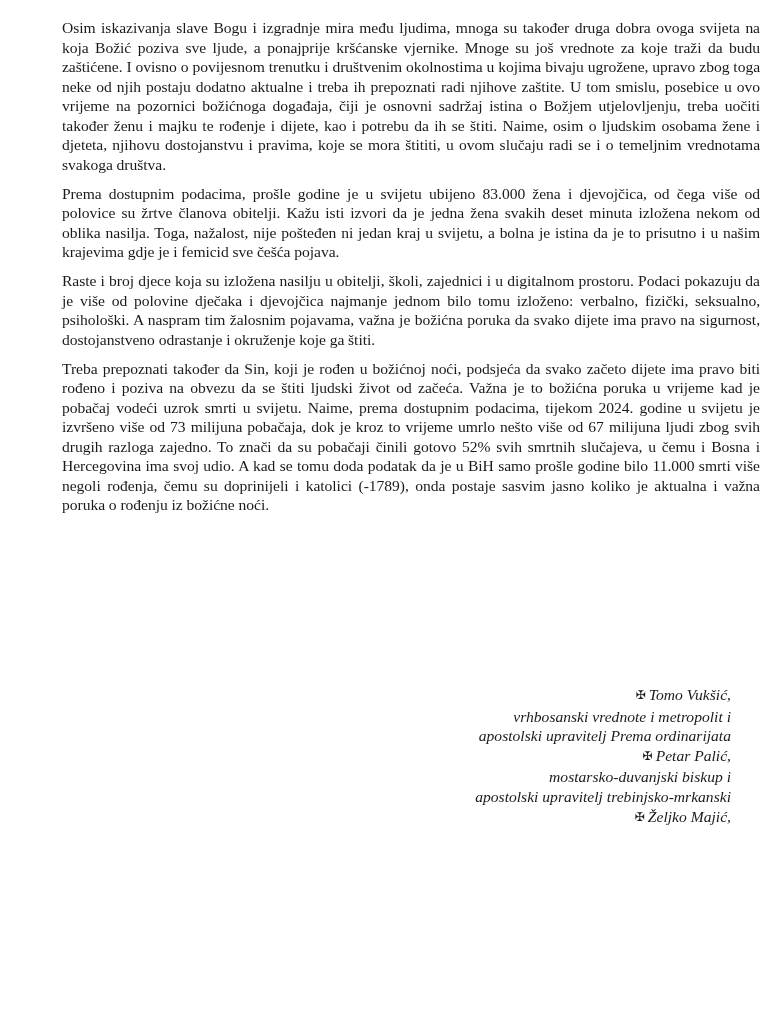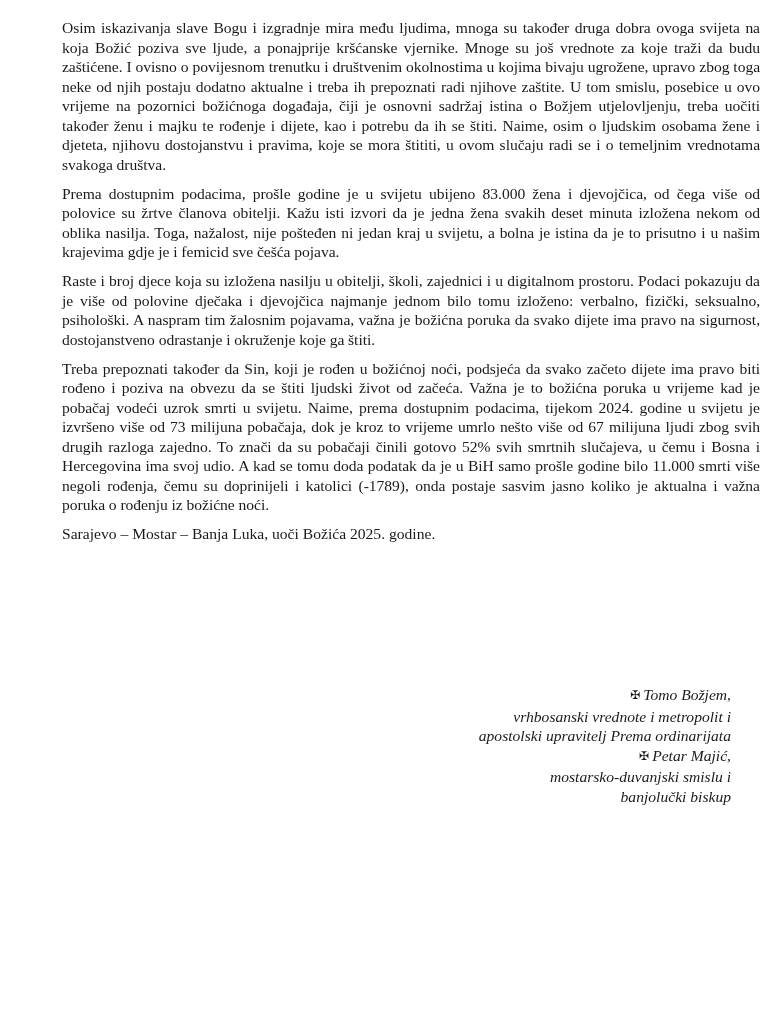--- a/index.html
+++ b/index.html
@@ -57,29 +57,31 @@
   }
 </style>
 </head>
 <body>
 
 <div class="page">
   <p class="para">Osim iskazivanja slave Bogu i izgradnje mira među ljudima, mnoga su također druga dobra ovoga svijeta na koja Božić poziva sve ljude, a ponajprije kršćanske vjernike. Mnoge su još vrednote za koje traži da budu zaštićene. I ovisno o povijesnom trenutku i društvenim okolnostima u kojima bivaju ugrožene, upravo zbog toga neke od njih postaju dodatno aktualne i treba ih prepoznati radi njihove zaštite. U tom smislu, posebice u ovo vrijeme na pozornici božićnoga događaja, čiji je osnovni sadržaj istina o Božjem utjelovljenju, treba uočiti također ženu i majku te rođenje i dijete, kao i potrebu da ih se štiti. Naime, osim o ljudskim osobama žene i djeteta, njihovu dostojanstvu i pravima, koje se mora štititi, u ovom slučaju radi se i o temeljnim vrednotama svakoga društva.</p>
   <p class="para">Prema dostupnim podacima, prošle godine je u svijetu ubijeno 83.000 žena i djevojčica, od čega više od polovice su žrtve članova obitelji. Kažu isti izvori da je jedna žena svakih deset minuta izložena nekom od oblika nasilja. Toga, nažalost, nije pošteđen ni jedan kraj u svijetu, a bolna je istina da je to prisutno i u našim krajevima gdje je i femicid sve češća pojava.</p>
   <p class="para">Raste i broj djece koja su izložena nasilju u obitelji, školi, zajednici i u digitalnom prostoru. Podaci pokazuju da je više od polovine dječaka i djevojčica najmanje jednom bilo tomu izloženo: verbalno, fizički, seksualno, psihološki. A naspram tim žalosnim pojavama, važna je božićna poruka da svako dijete ima pravo na sigurnost, dostojanstveno odrastanje i okruženje koje ga štiti.</p>
   <p class="para">Treba prepoznati također da Sin, koji je rođen u božićnoj noći, podsjeća da svako začeto dijete ima pravo biti rođeno i poziva na obvezu da se štiti ljudski život od začeća. Važna je to božićna poruka u vrijeme kad je pobačaj vodeći uzrok smrti u svijetu. Naime, prema dostupnim podacima, tijekom 2024. godine u svijetu je izvršeno više od 73 milijuna pobačaja, dok je kroz to vrijeme umrlo nešto više od 67 milijuna ljudi zbog svih drugih razloga zajedno. To znači da su pobačaji činili gotovo 52% svih smrtnih slučajeva, u čemu i Bosna i Hercegovina ima svoj udio. A kad se tomu doda podatak da je u BiH samo prošle godine bilo 11.000 smrti više negoli rođenja, čemu su doprinijeli i katolici (-1789), onda postaje sasvim jasno koliko je aktualna i važna poruka o rođenju iz božićne noći.</p>
-  <p class="dateline">Sarajevo – Mostar – Banja Luka, uoči Božića 2025. godine.</p>
 </div>
 
 <div class="signatures">
   <span class="sig-line">
-    <span class="cross">✠</span><span>Tomo Božjem,</span>
+    <span class="cross">✠</span><span>Tomo Vukšić,</span>
   </span>
   <span class="sig-line">vrhbosanski vrednote i metropolit i</span>
   <span class="sig-line">apostolski upravitelj Prema ordinarijata</span>
 
   <span class="sig-line">
-    <span class="cross">✠</span><span>Petar Majić,</span>
+    <span class="cross">✠</span><span>Petar Palić,</span>
   </span>
-  <span class="sig-line">mostarsko-duvanjski smislu i</span>
+  <span class="sig-line">mostarsko-duvanjski biskup i</span>
+  <span class="sig-line">apostolski upravitelj trebinjsko-mrkanski</span>
 
-  <span class="sig-line">banjolučki biskup</span>
+  <span class="sig-line">
+    <span class="cross">✠</span><span>Željko Majić,</span>
+  </span>
 </div>
 
 </body></html>

